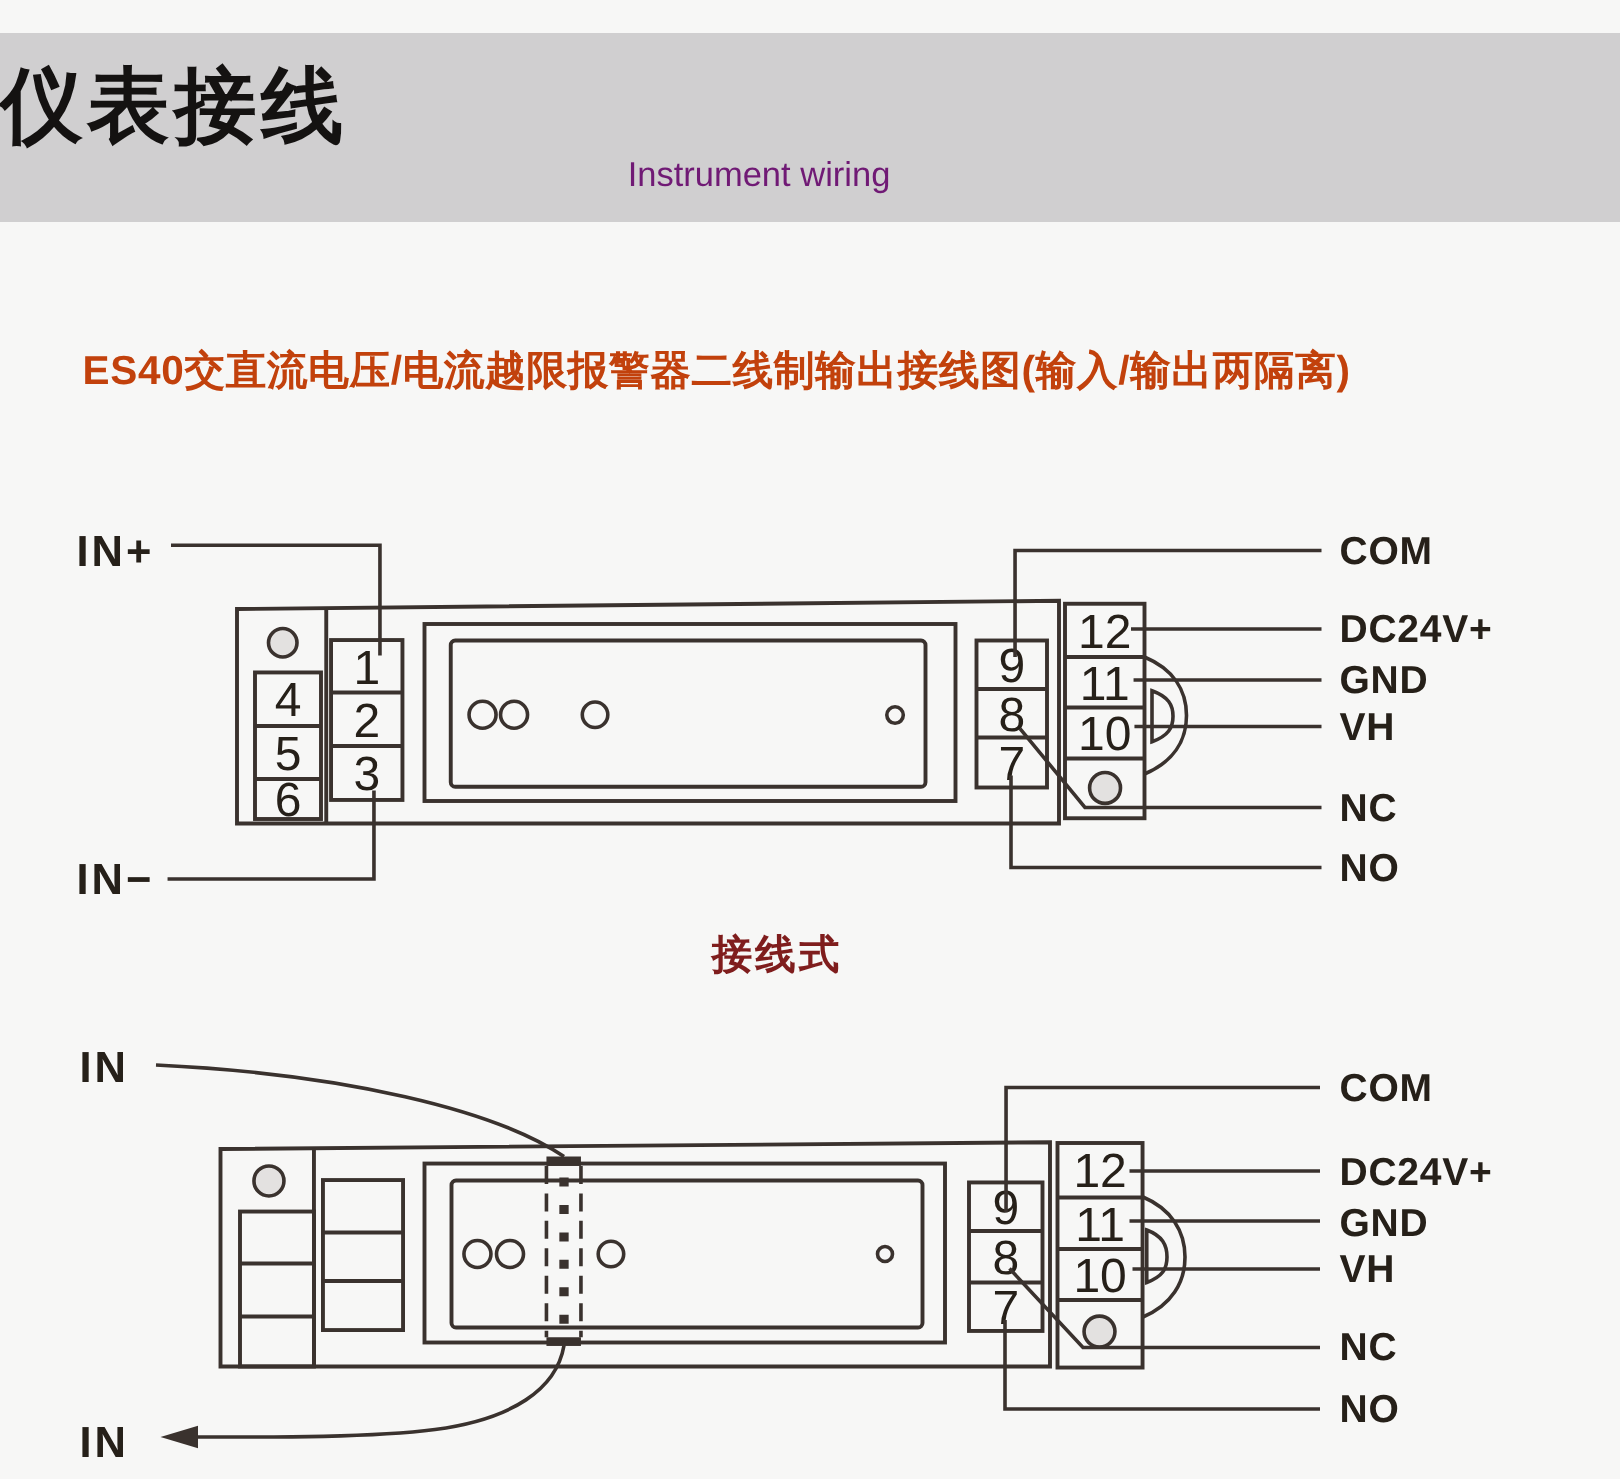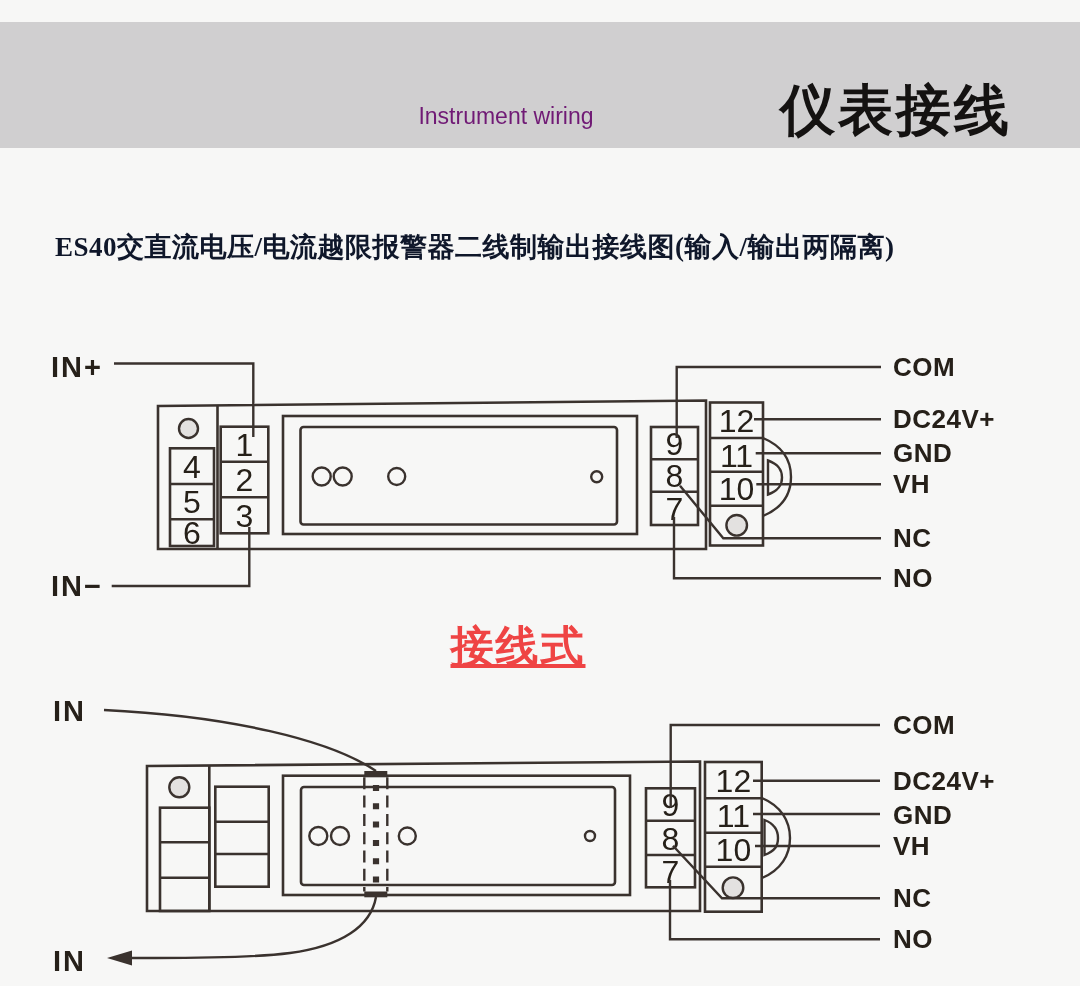--- a/index.html
+++ b/index.html
@@ -3,28 +3,28 @@
 <meta charset="utf-8">
 <style>
   html,body{margin:0;padding:0;}
   body{
     width:1080px;height:986px;position:relative;overflow:hidden;
     background:#f7f7f6;
     font-family:"Liberation Sans","DejaVu Sans",sans-serif;
     color:#262019;
   }
   .banner{position:absolute;left:0;top:22px;width:1080px;height:126px;background:#d0cfd0;}
-  .title{position:absolute;left:0;top:34px;width:1012px;text-align:right;
-         font-size:55px;font-weight:700;letter-spacing:3px;color:#141211;margin-top:40px;}
+  .title{position:absolute;left:0;top:34px;width:1012px;text-align:left;
+         font-size:55px;font-weight:700;letter-spacing:3px;color:#141211;}
   .subtitle{position:absolute;left:0;top:103px;width:1012px;text-align:center;
          font-size:23px;font-weight:400;color:#701a75;}
   .intro{position:absolute;left:55px;top:229px;font-size:27px;font-weight:700;
-         letter-spacing:.5px;color:#0f172a;white-space:nowrap;font-family:Liberation Serif, serif;}
+         letter-spacing:.5px;color:#c2410c;white-space:nowrap;}
   .sec2-title{position:absolute;left:0;top:618px;width:1036px;text-align:center;
-         font-size:43px;font-weight:600;letter-spacing:2px;color:#ef4444;text-decoration:underline;}
+         font-size:27px;font-weight:600;letter-spacing:2px;color:#7f1d1d;}
   svg.diag{position:absolute;left:0;display:block;}
   #svg1{top:330px;}
   #svg2{top:680px;}
   .ln{stroke:#3a322e;stroke-width:2.6;fill:none;}
   .wire{stroke:#3a322e;stroke-width:2.4;fill:none;}
   .hole{fill:#e3e1e0;stroke:#3a322e;stroke-width:2.4;}
   .ind{fill:none;stroke:#3a322e;stroke-width:2.4;}
   .num{font-size:32px;fill:#262019;text-anchor:middle;}
   .olabel{font-size:26px;font-weight:700;fill:#262019;letter-spacing:.5px;}
   .inlabel{font-size:29px;font-weight:700;fill:#262019;letter-spacing:2px;}

